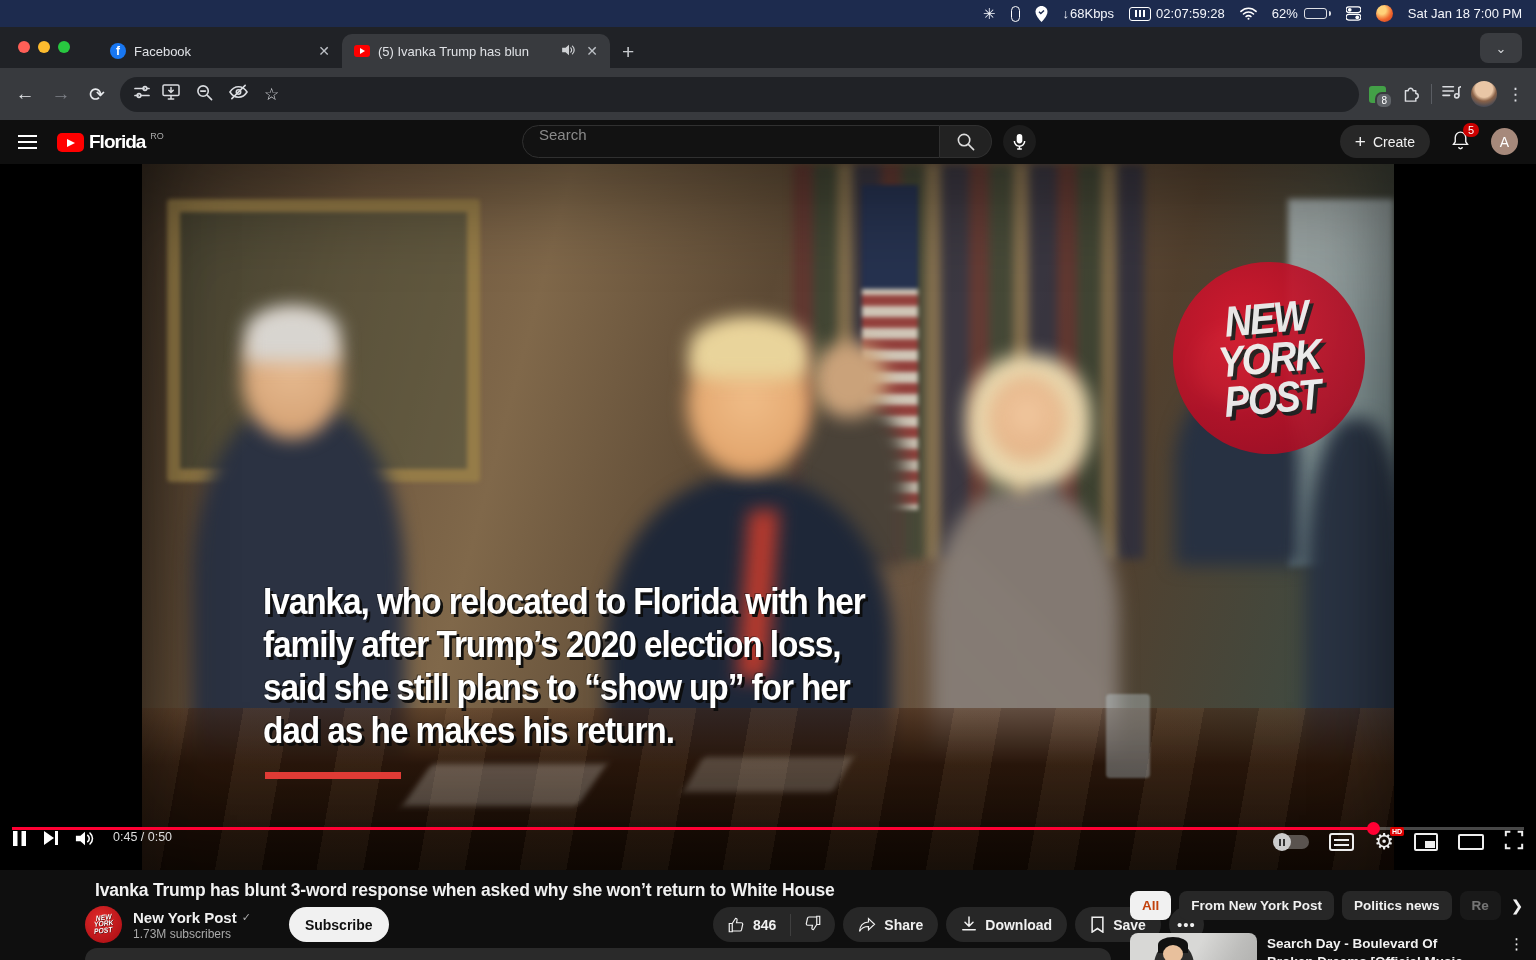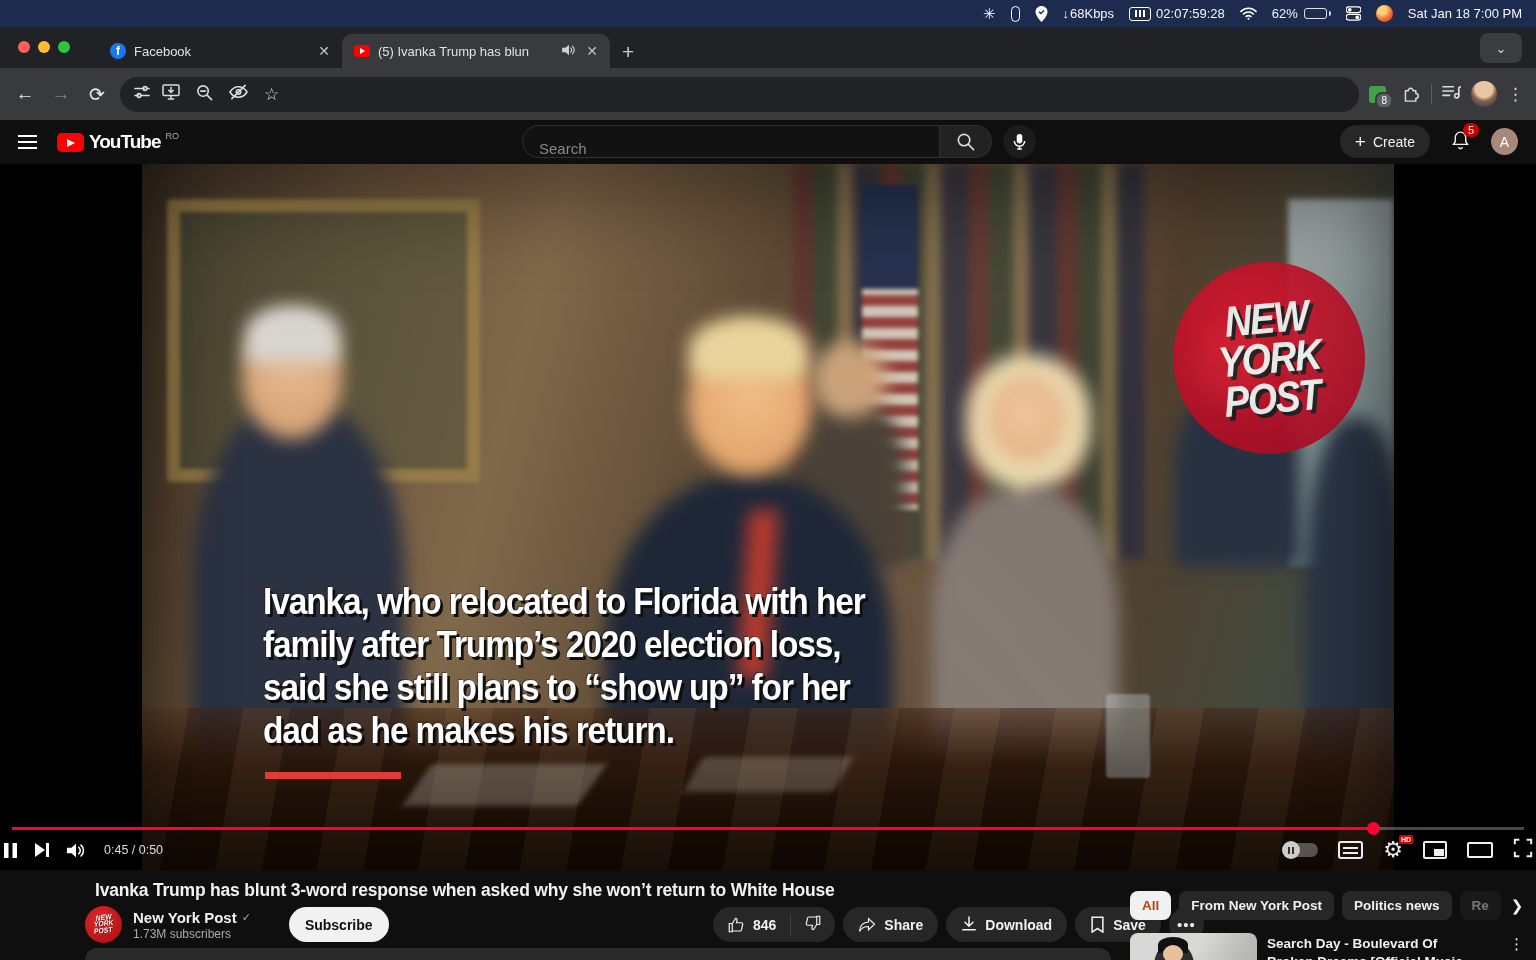--- a/index.html
+++ b/index.html
@@ -57,21 +57,21 @@
   
   .ytheader{height:44px;background:#0f0f0f;position:relative;display:flex;align-items:center;padding:0 18px}
   .burger{display:flex;flex-direction:column;gap:4px;margin-right:20px}
   .burger i{display:block;width:19px;height:1.8px;background:#fff}
   .ytlogo{display:flex;align-items:flex-start;gap:5px;color:#fff}
   .yt-play{width:27px;height:19px;background:#f00;border-radius:5px;display:flex;align-items:center;justify-content:center;margin-top:2px}
   .yt-play::after{content:"";border-left:8px solid #fff;border-top:4.5px solid transparent;border-bottom:4.5px solid transparent}
   .yt-word{font-size:19px;font-weight:700;letter-spacing:-1px}
   .yt-sup{font-size:9px;color:#aaa;margin-top:0px}
   .searchwrap{position:absolute;left:522px;top:5px;display:flex;align-items:center}
-  .searchbox{width:418px;height:33px;background:#121212;border:1px solid #303030;border-radius:17px 0 0 17px;display:flex;align-items:flex-end;padding:0 16px}
+  .searchbox{width:418px;height:33px;background:#121212;border:1px solid #303030;border-radius:17px 0 0 17px;display:flex;align-items:flex-start;padding:0 16px}
   .searchbox input{background:transparent;border:none;outline:none;color:#eee;font-size:15px;width:100%;font-family:inherit}
   .searchbox input::placeholder{color:#8a8a8a}
   .searchbtn{width:52px;height:33px;background:#222;border:1px solid #303030;border-left:none;border-radius:0 17px 17px 0;display:flex;align-items:center;justify-content:center}
   .micbtn{width:33px;height:33px;margin-left:11px;border-radius:50%;background:#1c1c1c;display:flex;align-items:center;justify-content:center}
   .ythead-right{position:absolute;right:18px;top:5px;display:flex;align-items:center;gap:20px}
   .createbtn{height:33px;background:#272727;border-radius:17px;color:#f1f1f1;font-size:14px;display:flex;align-items:center;gap:7px;padding:0 15px}
   .createbtn .plus{font-size:19px;font-weight:400}
   .bellwrap{position:relative}
   .bell-badge{position:absolute;top:-6px;right:-8px;background:#c00;color:#fff;border-radius:9px;font-size:11px;padding:1px 5px;font-weight:500}
   .yt-av{width:27px;height:27px;border-radius:50%;background:#a6897b;color:#fff;font-size:14px;display:flex;align-items:center;justify-content:center}
@@ -128,21 +128,21 @@
 
   
   .vid-caption{position:absolute;left:121px;top:416px;color:#fff;font-weight:800;font-size:36px;line-height:43px;letter-spacing:-1.2px;transform:scaleX(.93);transform-origin:left;
     text-shadow:3px 3px 0 rgba(12,12,12,.95), -1px -1px 0 rgba(12,12,12,.4)}
   .cap-bar{position:absolute;left:123px;top:608px;width:136px;height:7px;background:#e03b35}
 
   
   .progress{position:absolute;left:12px;right:12px;bottom:40px;height:3px;background:rgba(255,255,255,.28)}
   .progress-fill{position:relative;height:100%;background:#f03;width:90%}
   .progress-knob{position:absolute;right:-7px;top:-5px;width:13px;height:13px;border-radius:50%;background:#f03}
-  .controls{position:absolute;left:0;right:0;bottom:0;height:40px;display:flex;align-items:center;padding:0 3px;gap:16px}
+  .controls{position:absolute;left:0;right:0;bottom:0;height:40px;display:flex;align-items:flex-start;padding:0 12px;gap:16px}
   .ctl{display:flex;align-items:center;justify-content:center}
   .ctl-time{color:#ddd;font-size:12.5px;margin-left:2px}
   .ctl-right{margin-left:auto;display:flex;align-items:center;gap:20px}
   .autoplay{width:34px;height:14px;background:rgba(255,255,255,.3);border-radius:7px;position:relative}
   .autoplay .knob{position:absolute;left:-2px;top:-2px;width:18px;height:18px;border-radius:50%;background:#ccc;display:flex;align-items:center;justify-content:center;gap:2px}
   .autoplay .knob i{display:block;width:2px;height:7px;background:#333}
   .cc-ic{width:25px;height:18px;border:2px solid #eee;border-radius:3px;position:relative}
   .cc-ic::after{content:"";position:absolute;left:3px;right:3px;bottom:3px;height:2.5px;background:#eee;box-shadow:0 -5px 0 #eee}
   .gearwrap{position:relative;color:#eee;font-size:22px;line-height:1}
   .hd-badge{position:absolute;top:-4px;right:-10px;background:#d00;color:#fff;font-size:7px;font-weight:700;padding:1px 2px;border-radius:2px}
@@ -326,21 +326,21 @@
 </div>
 
 <div class="ytheader">
   <span class="burger">
       <i></i>
       <i></i>
       <i></i>
     </span>
   <div class="ytlogo">
     <span class="yt-play"></span>
-    <span class="yt-word">YouTube</span>
+    <span class="yt-word">Florida</span>
     <span class="yt-sup">RO</span>
   </div>
   <div class="searchwrap">
     <div class="searchbox">
       <input placeholder="Search" style="">
     </div>
     <div class="searchbtn">
       <svg class="lineic" width="19" height="19" viewBox="0 0 20 20" style="stroke:#ddd">
           <circle cx="8.5" cy="8.5" r="6"></circle>
           <path d="M13 13l5.5 5.5"></path>

